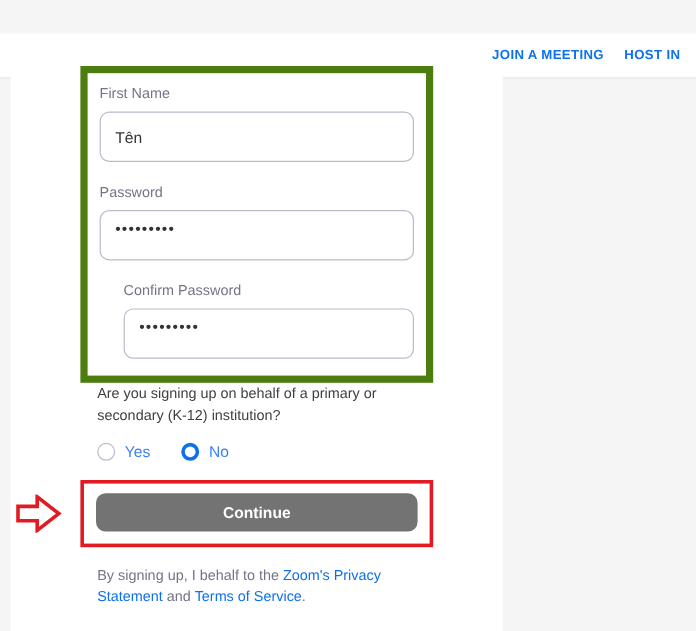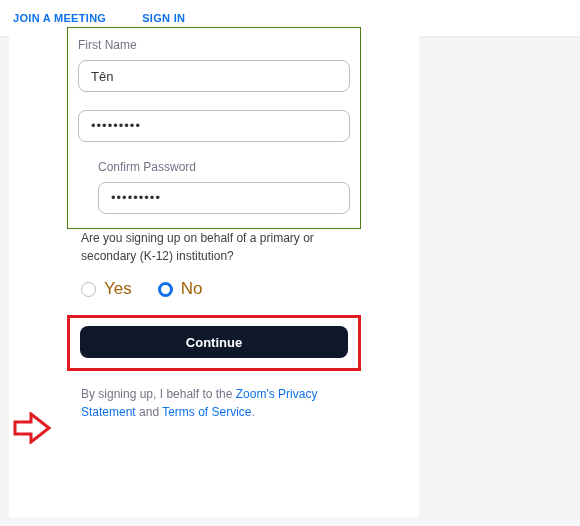--- a/index.html
+++ b/index.html
@@ -9,25 +9,26 @@
     width: 580px;
     height: 526px;
     overflow: hidden;
     position: relative;
   }
   .topnav {
     background: #fff;
     height: 37px;
     display: flex;
     align-items: center;
-    justify-content: flex-start;
+    justify-content: flex-end;
     padding: 0 13px;
     border-bottom: 1px solid #eee;
     box-shadow: 0 1px 0 rgba(0,0,0,0.03);
-    gap: 36px;
+    gap: 17px;
+    margin-top: 28px;
   }
   .nav-link {
     color: #0E71EB;
     font-size: 11px;
     font-weight: 600;
     letter-spacing: 0.3px;
     cursor: pointer;
     display: flex;
     align-items: center;
     gap: 4px;
@@ -55,36 +56,36 @@
     margin-left: 9px;
     margin-top: 0;
     padding-bottom: 30px;
     min-height: 490px;
     position: relative;
   }
   .card-inner {
     padding: 0 72px 0 72px;
   }
   .red-box {
-    border: 1px solid #4d7c0f;
+    border: 6px solid #4d7c0f;
     padding: 10px 10px 6px 10px;
     margin-left: -14px;
     margin-right: -14px;
     margin-top: -10px;
   }
   .field { margin-bottom: 18px; }
   .field:last-child { margin-bottom: 8px; margin-left: 20px; }
   .label {
     color: #747487;
     font-size: 12px;
     margin-bottom: 8px;
   }
   .input {
     width: 100%;
-    height: 32px;
+    height: 42px;
     border: 1px solid #BABACC;
     border-radius: 8px;
     padding: 0 12px;
     font-size: 13px;
     color: #333;
     outline: none;
   }
   .dots {
     letter-spacing: 1px;
     font-size: 13px;
@@ -112,30 +113,30 @@
     width: 15px; height: 15px;
     border: 1.5px solid #BABACC;
     border-radius: 50%;
     display: flex;
     align-items: center;
     justify-content: center;
   }
   .radio-circle.selected {
     border: 3px solid #0E71EB;
   }
-  .radio-label { font-size: 17px; color: #a16207; }
+  .radio-label { font-size: 13px; color: #3b82f6; }
   .red-box-2 {
     border: 3px solid #E11B22;
     margin-left: -14px;
     margin-right: -14px;
     margin-top: 16px;
     padding: 8px 10px 10px 10px;
   }
   .continue-btn {
-    background: #0f172a;
+    background: #737373;
     color: #fff;
     width: 100%;
     height: 32px;
     border-radius: 8px;
     font-size: 13px;
     font-weight: 600;
     display: flex;
     align-items: center;
     justify-content: center;
     cursor: pointer;
@@ -153,32 +154,33 @@
     top: 412px;
     width: 40px;
     height: 32px;
   }
 </style>
 </head>
 <body>
 
 <div class="topnav">
   <span class="nav-link">JOIN A MEETING</span>
-  <span class="nav-link">SIGN IN</span>
+  <span class="nav-link">HOST IN</span>
 </div>
 
 <div class="card">
   <div class="card-inner">
 
     <div class="red-box">
       <div class="field">
         <div class="label">First Name</div>
         <input class="input" value="Tên" style="">
       </div>
       <div class="field">
+        <div class="label">Password</div>
         <div class="input dots">•••••••••</div>
       </div>
       <div class="field">
         <div class="label">Confirm Password</div>
         <div class="input dots">•••••••••</div>
       </div>
     </div>
 
     <div class="question">Are you signing up on behalf of a primary or secondary (K-12) institution?</div>
 

